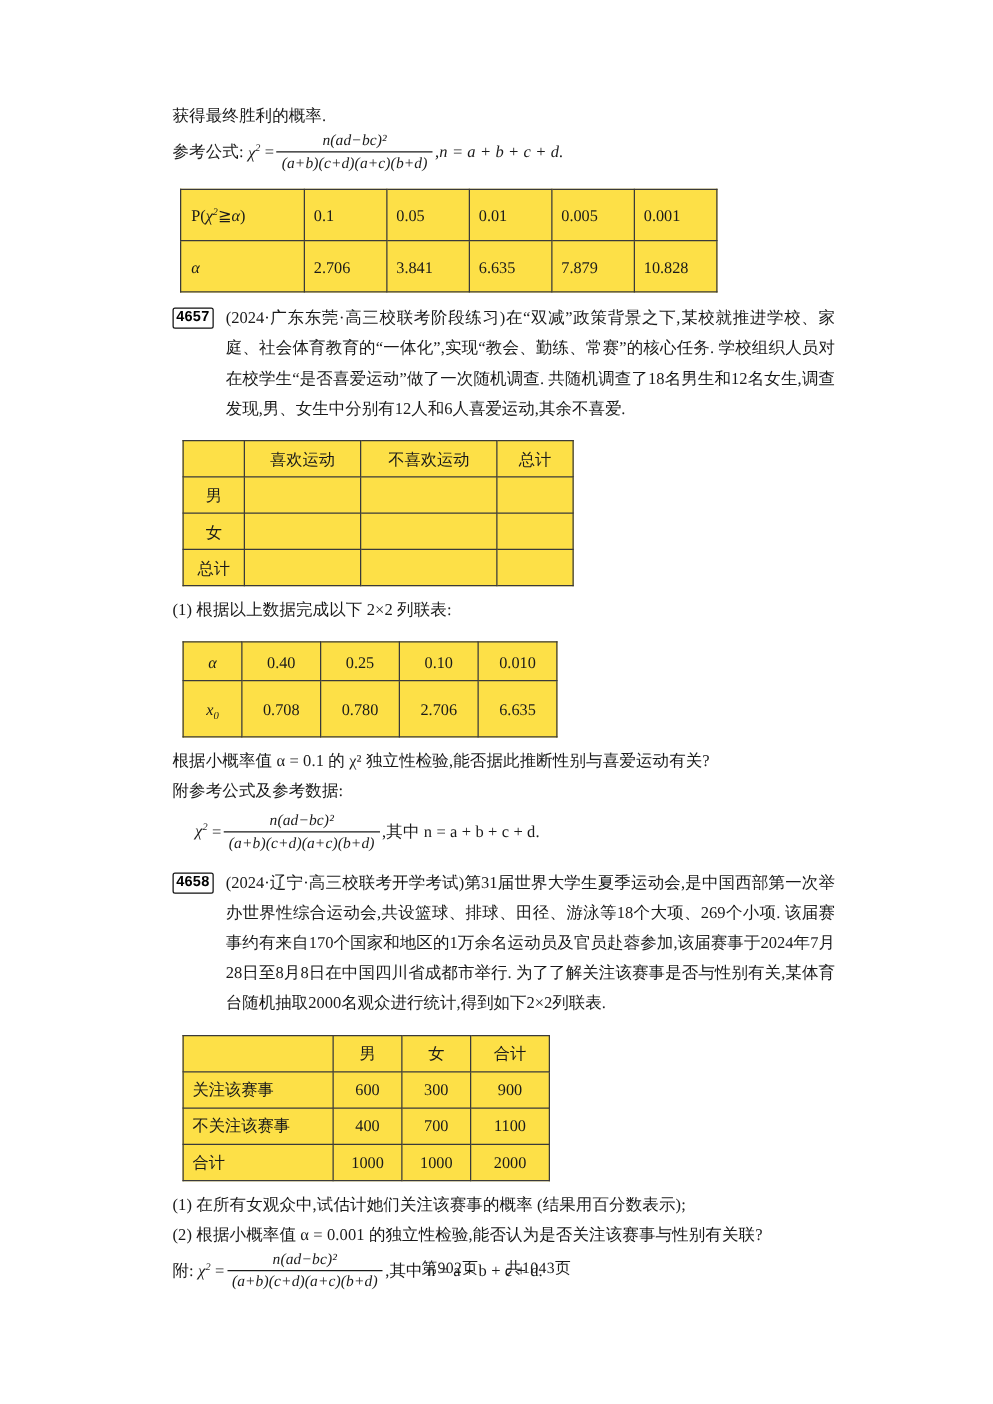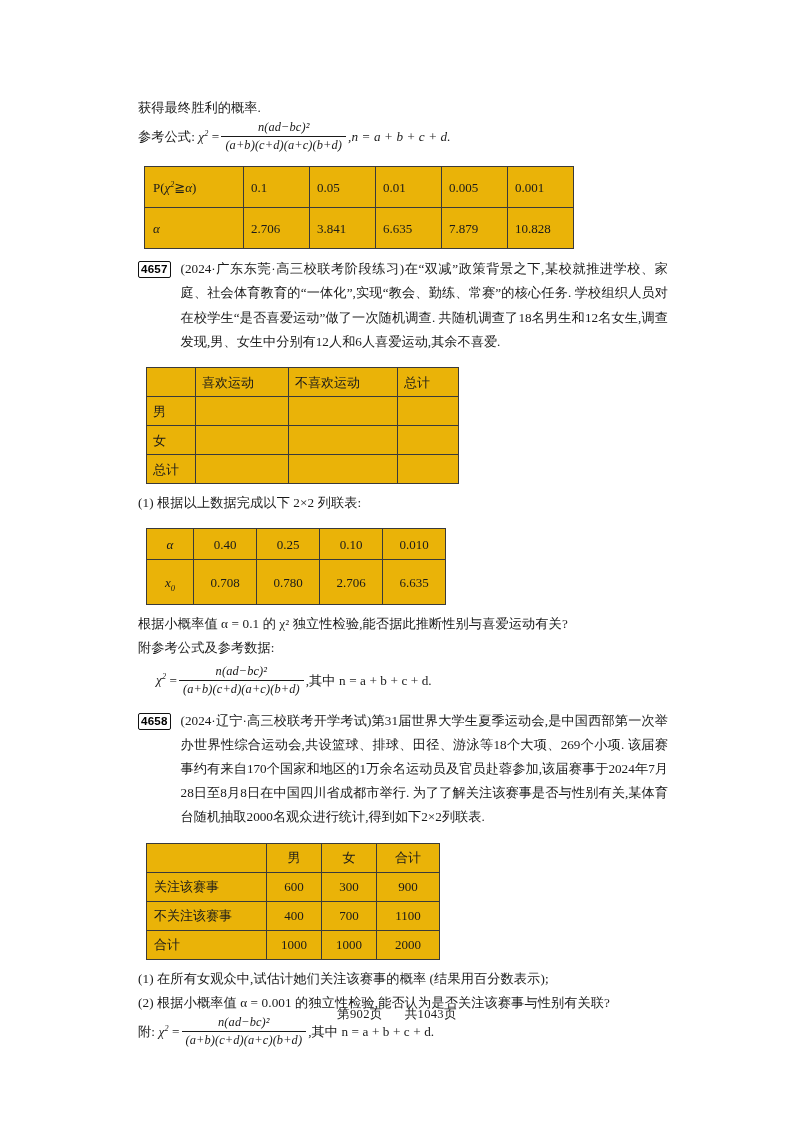--- a/index.html
+++ b/index.html
@@ -18,21 +18,21 @@
   .page {
     position: absolute;
     left: 0; top: 0;
     width: 794px;
     height: 1123px;
     overflow: hidden;
   }
   .content {
     position: absolute;
     left: 138px;
-    top: 96px;
+    top: 81px;
     width: 530px;
   }
   .line {
     font-size: 13.2px;
     line-height: 24.2px;
     letter-spacing: 0.1px;
     white-space: nowrap;
   }
   .para {
     font-size: 13.2px;
@@ -81,42 +81,42 @@
     margin-top: 4px;
     flex: 0 0 auto;
     color: #000;
   }
   .qbody { flex: 1 1 auto; }
 
   
   table.doc {
     border-collapse: collapse;
     font-size: 13px;
-    background: #eab308;
+    background: #fde047;
     margin-top: 13px;
   }
   table.doc td, table.doc th {
     border: 1px solid #3a3a3a;
     padding: 3px 6px;
     font-weight: normal;
     vertical-align: middle;
     line-height: 17px;
   }
   .tbl-wrap { margin: 5px 0 7px 0; }
 
   
   #table-chi-critical { margin-left: 6px; }
   #table-chi-critical td { height: 34px; }
   #table-chi-critical td.lbl { width: 84px; text-align: left; padding-left: 8px; }
   #table-chi-critical td.val { width: 52px; text-align: left; padding-left: 7px; text-decoration: underline; }
   .wrapval { display: inline-block; width: 40px; word-break: break-all; }
 
   
   #table-sport-blank { margin-left: 8px; }
-  #table-sport-blank td { height: 22px; }
+  #table-sport-blank td { height: 22px; text-align: center; }
   #table-sport-blank td.rh { width: 36px; }
   #table-sport-blank td.c1 { width: 80px; }
   #table-sport-blank td.c2 { width: 96px; }
   #table-sport-blank td.c3 { width: 48px; }
 
   
   #table-alpha-x0 { margin-left: 8px; }
   #table-alpha-x0 td { height: 24px; text-align: center; }
   #table-alpha-x0 td.hd { width: 34px; }
   #table-alpha-x0 td.vv { width: 50px; }

